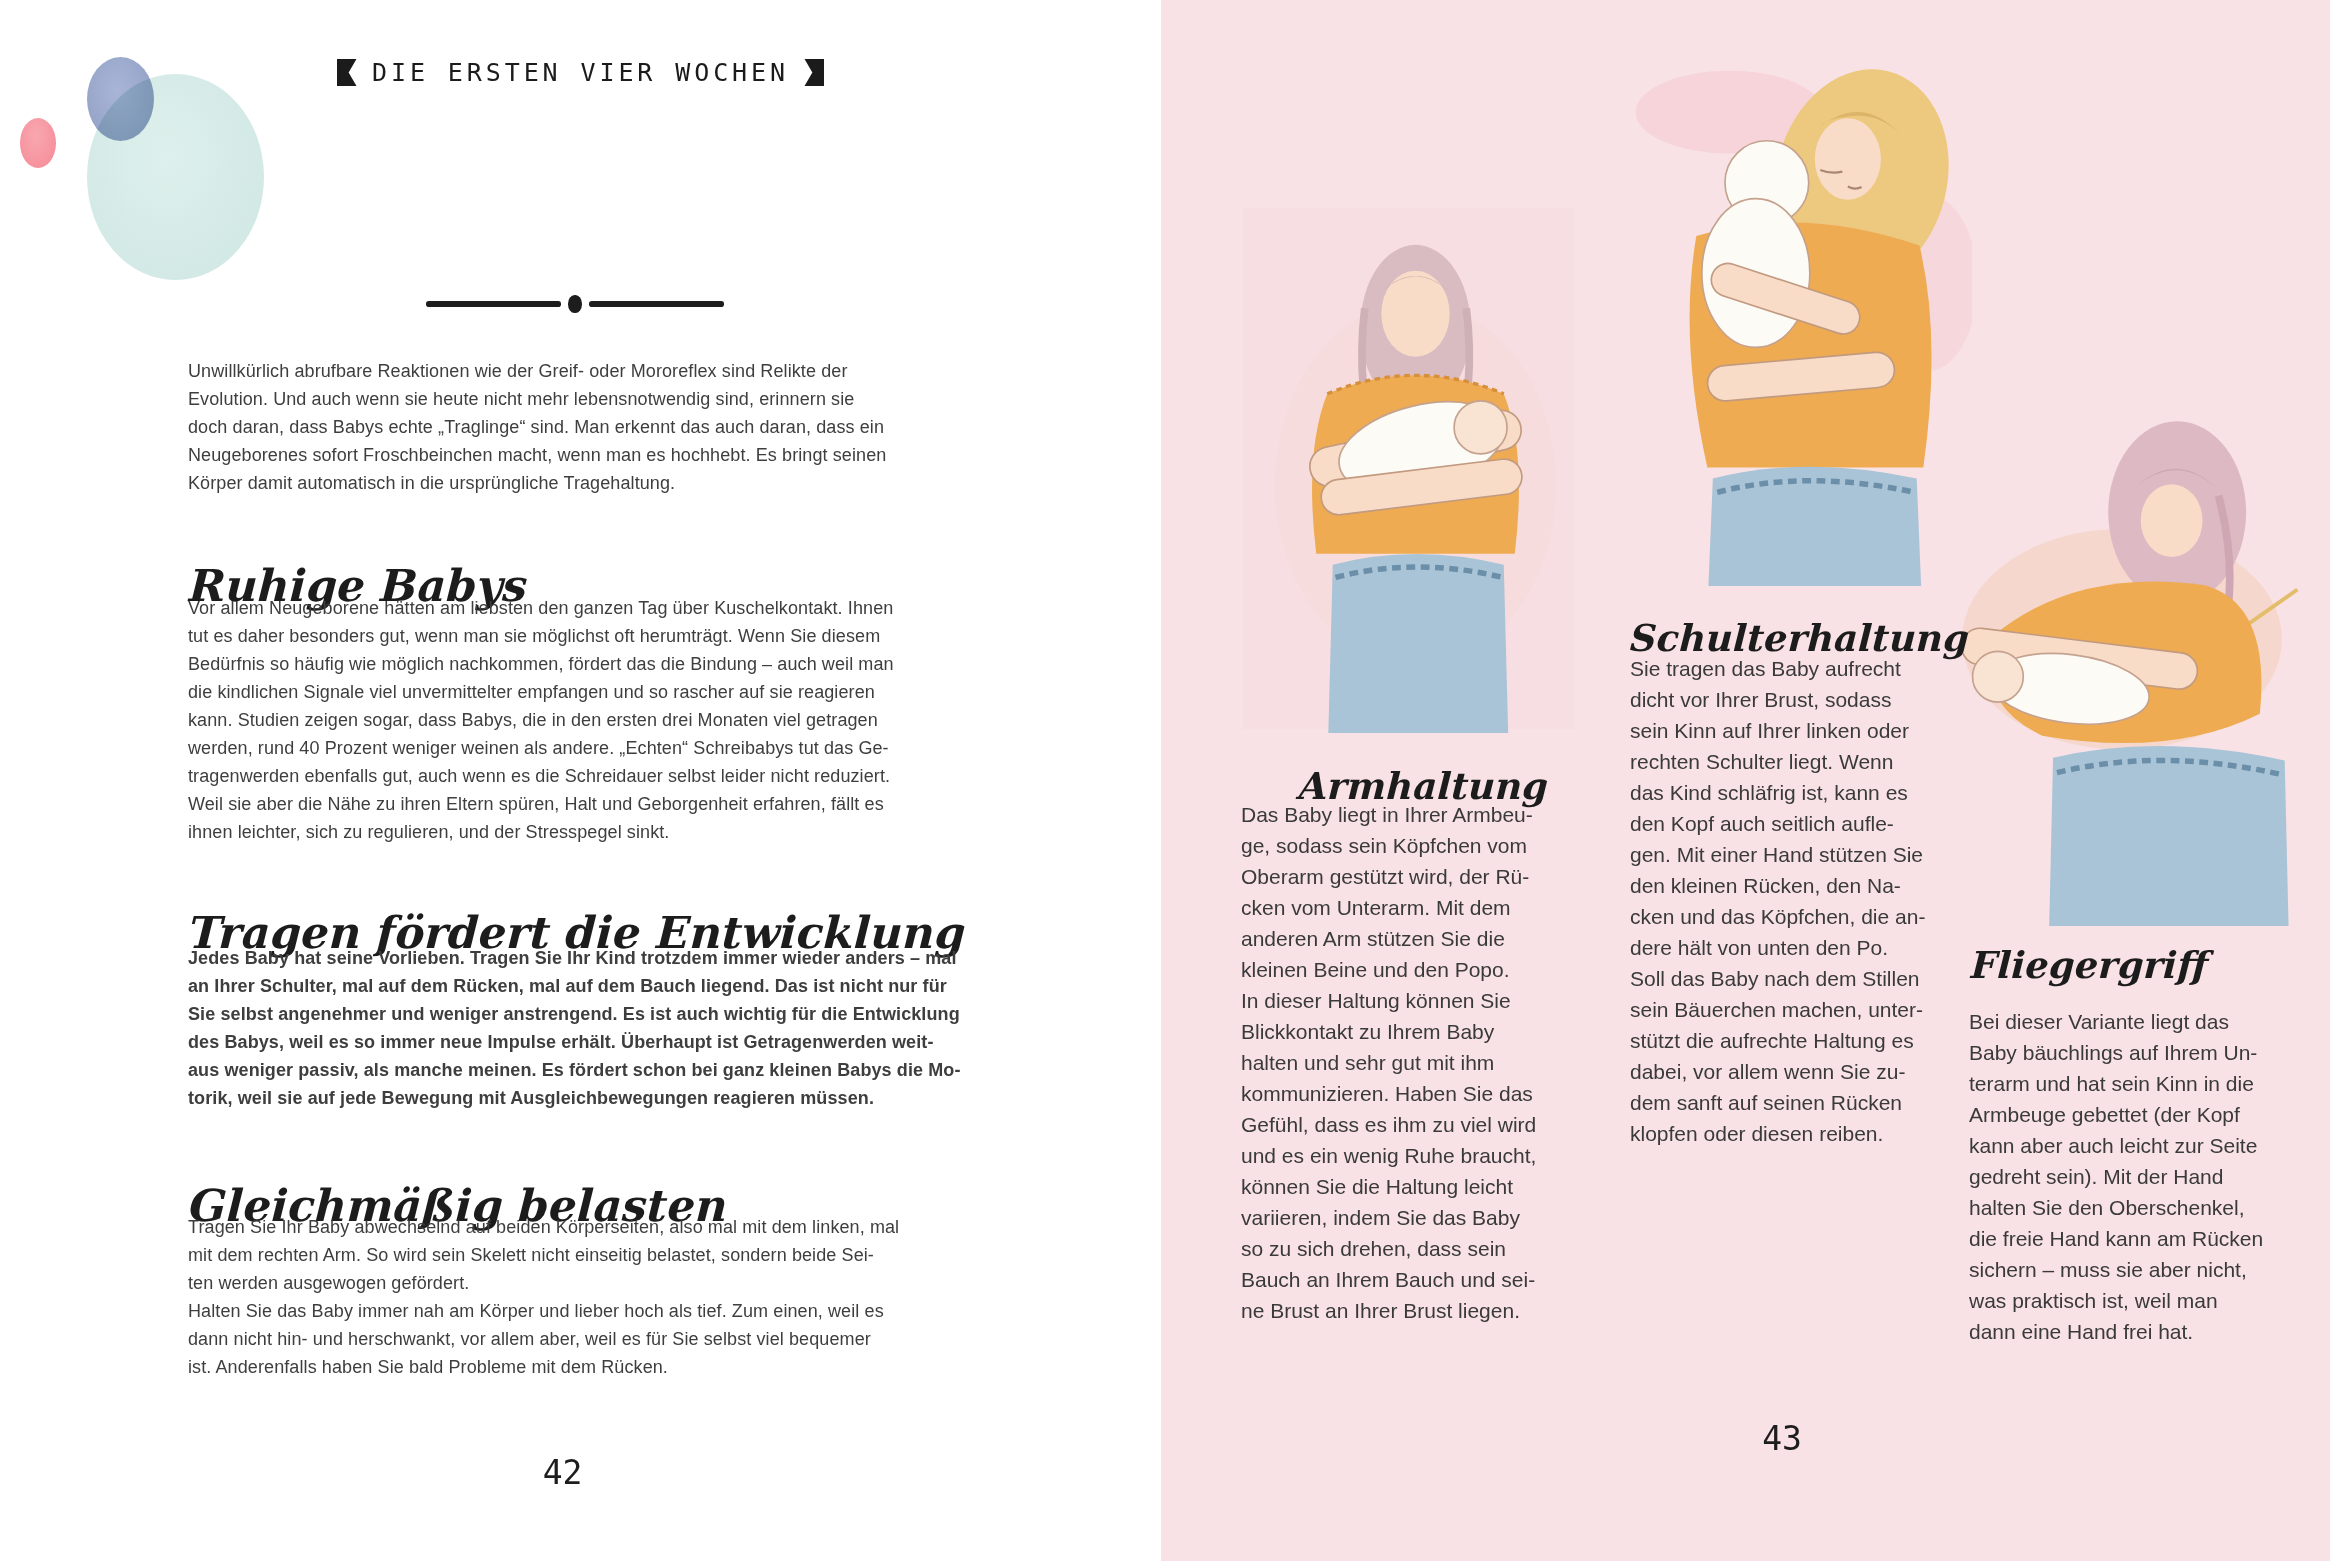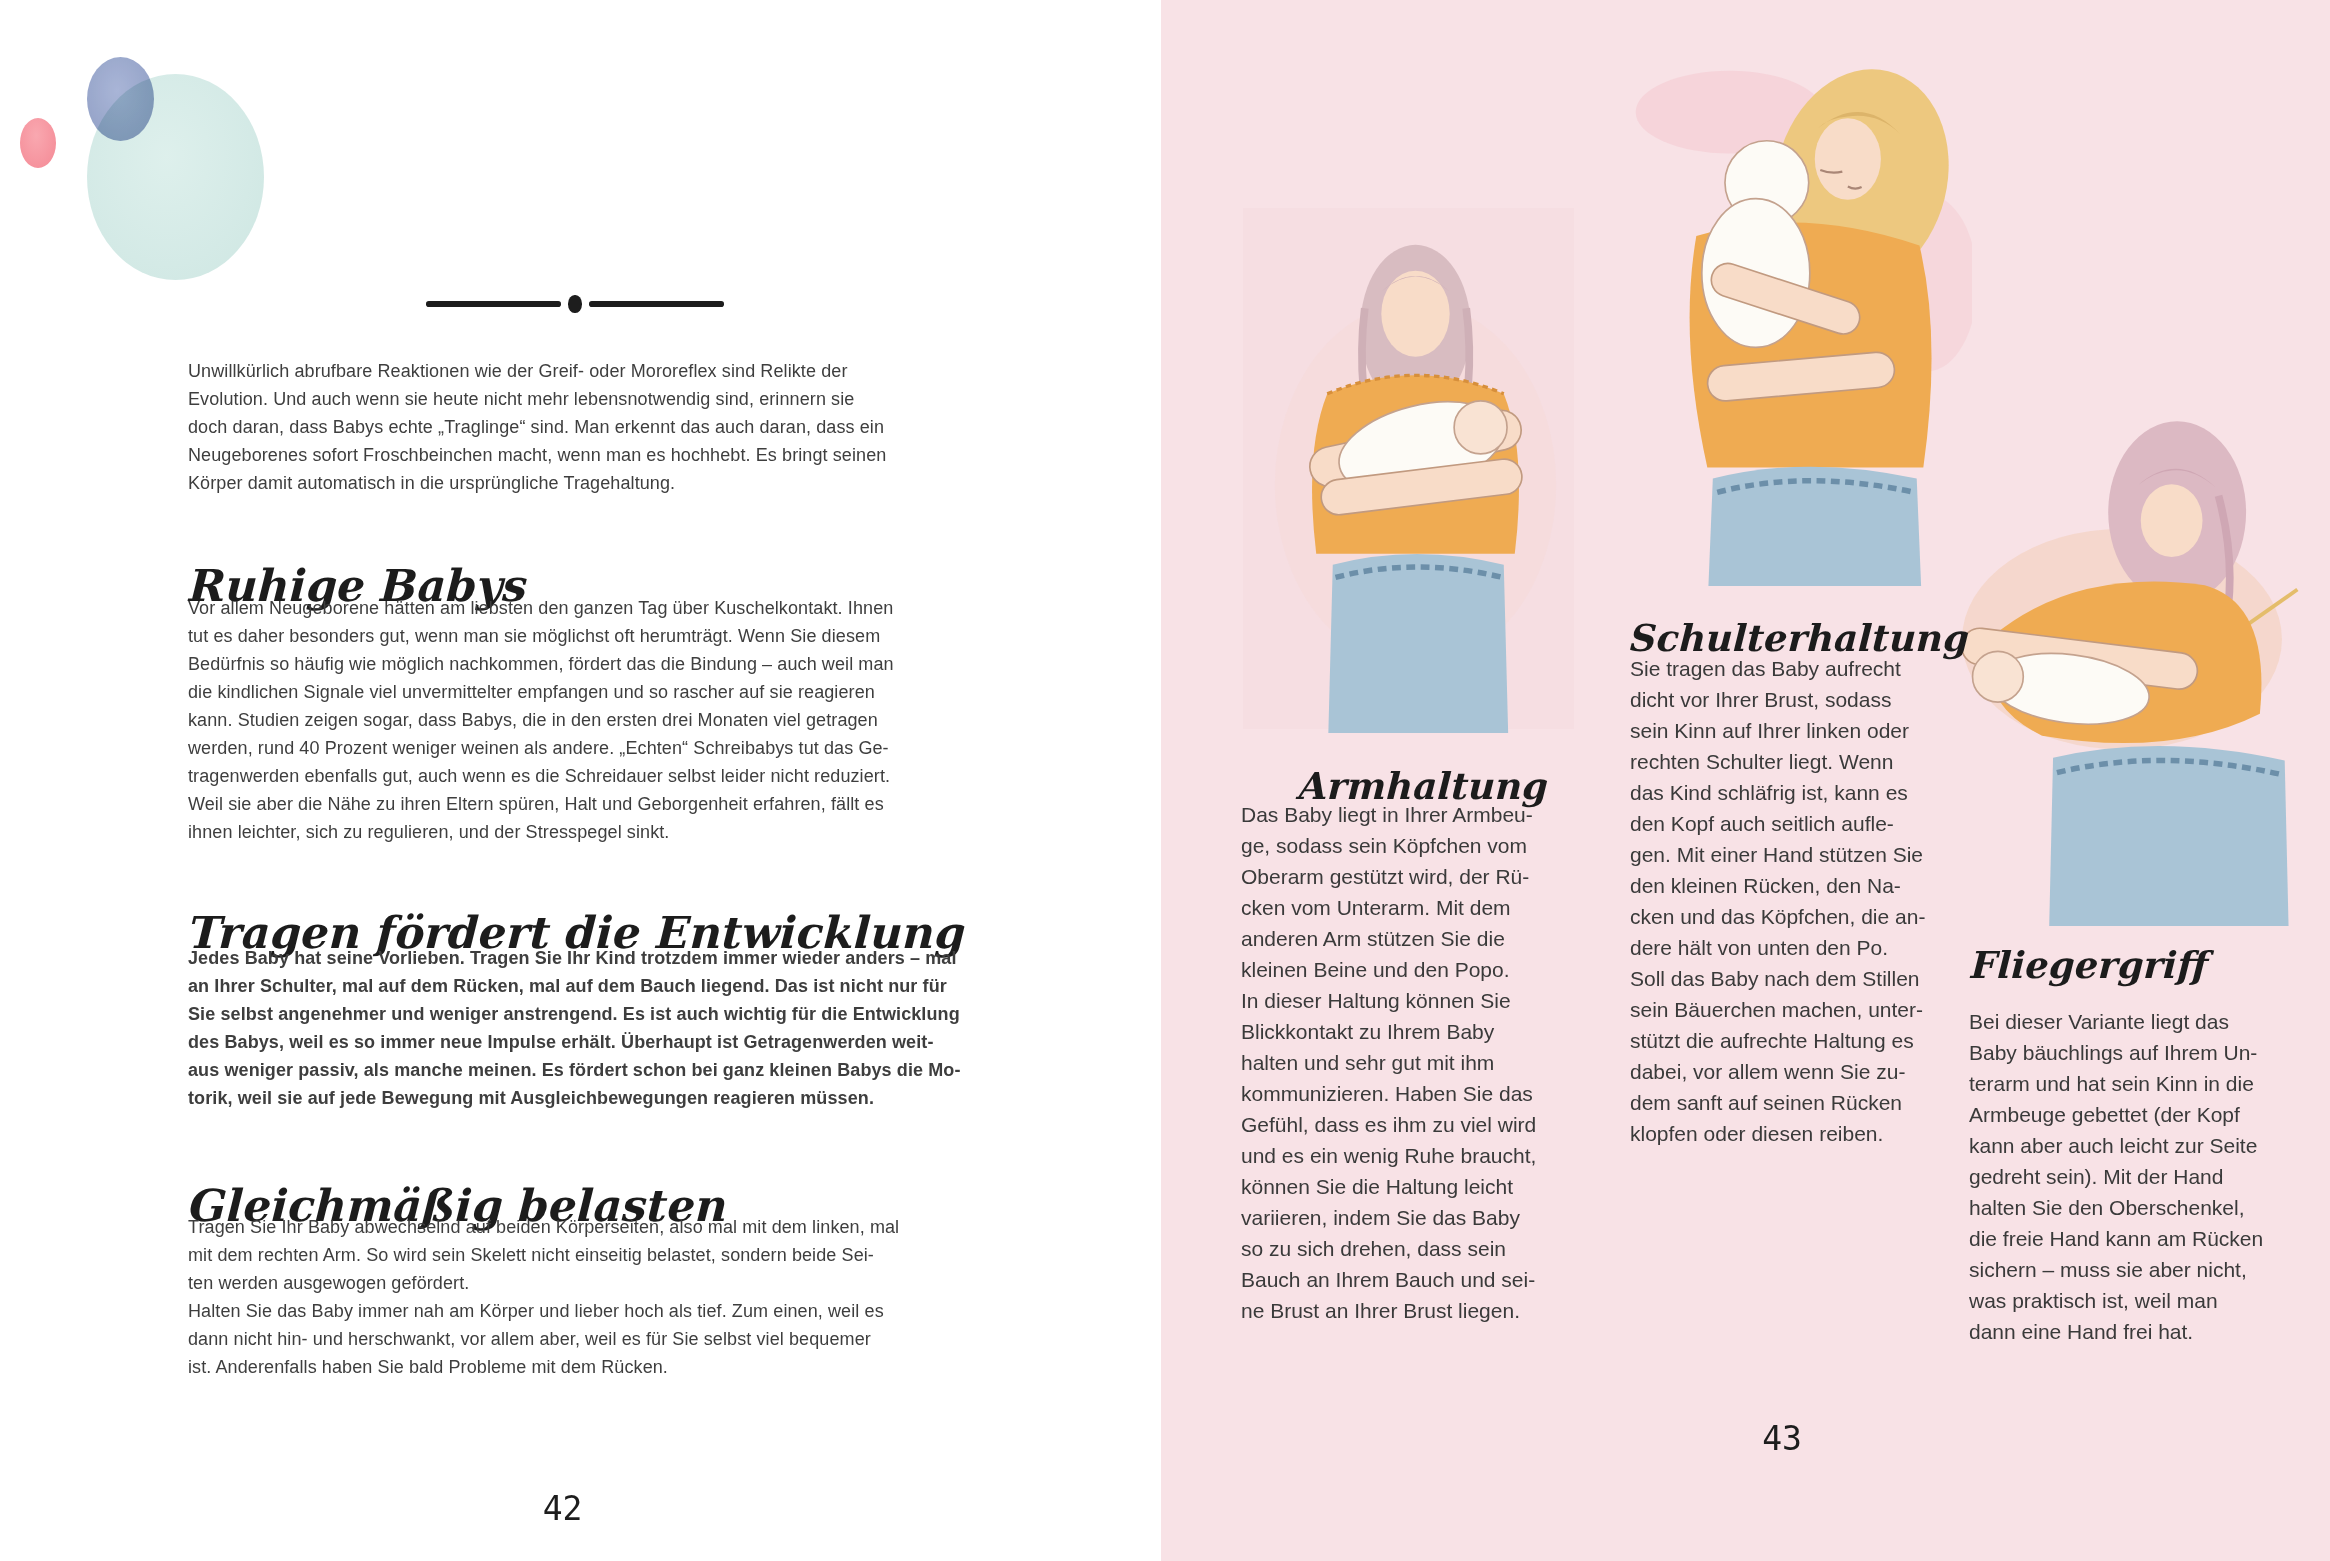--- a/index.html
+++ b/index.html
@@ -37,21 +37,21 @@
   .divider .dot{width:13.2px;height:17.6px;background:#1d1d1d;border-radius:50%;}
 
   .body{position:absolute;white-space:pre-line;color:#3e3e3e;margin:0;}
   .body.lbody{left:188px;width:805px;font-size:18px;line-height:28px;letter-spacing:0.1px;}
   .h2{position:absolute;left:188px;font-size:44px;line-height:1.1;}
   #intro{top:357px;}
   #h2-0{top:525px;}   #p-0{top:594px;}
   #h2-1{top:872px;}  #p-1{top:944px;font-weight:bold;}
   #h2-2{top:1145px;}  #p-2{top:1213px;}
   .pagenum{position:absolute;font-family:"DejaVu Sans Mono",monospace;font-size:33px;color:#1d1d1d;}
-  .pagenum.n42{left:513px;top:1453px;width:99px;text-align:center;margin-top:36px;}
+  .pagenum.n42{left:513px;top:1453px;width:99px;text-align:center;}
   .pagenum.n43{left:1703px;top:1419px;width:99px;text-align:right;}
 
   
   .h3{position:absolute;font-size:37px;line-height:1.1;}
   #h3-0{left:1298px;top:729px;}
   #h3-1{left:1629px;top:581px;}
   #h3-2{left:1970px;top:908px;}
   .body.rbody{width:331px;font-size:21px;line-height:31px;color:#3a3a3a;}
   #rc-0{left:1241px;top:799px;}
   #rc-1{left:1630px;top:653px;}
@@ -65,20 +65,25 @@
 </head>
 <body>
 
 <div class="spread">
 
   <section class="page left">
     <div class="blob teal"></div>
     <div class="blob blue"></div>
     <div class="blob pink"></div>
 
+    <header class="kicker-row">
+      <span class="flag fl-left"></span>
+      <span class="kicker-text">DIE ERSTEN VIER WOCHEN</span>
+      <span class="flag fl-right"></span>
+    </header>
 
     <div class="divider">
       <span class="bar"></span>
       <span class="dot"></span>
       <span class="bar"></span>
     </div>
 
     <p class="body lbody" id="intro">Unwillkürlich abrufbare Reaktionen wie der Greif- oder Mororeflex sind Relikte der
 Evolution. Und auch wenn sie heute nicht mehr lebensnotwendig sind, erinnern sie
 doch daran, dass Babys echte „Traglinge“ sind. Man erkennt das auch daran, dass ein

